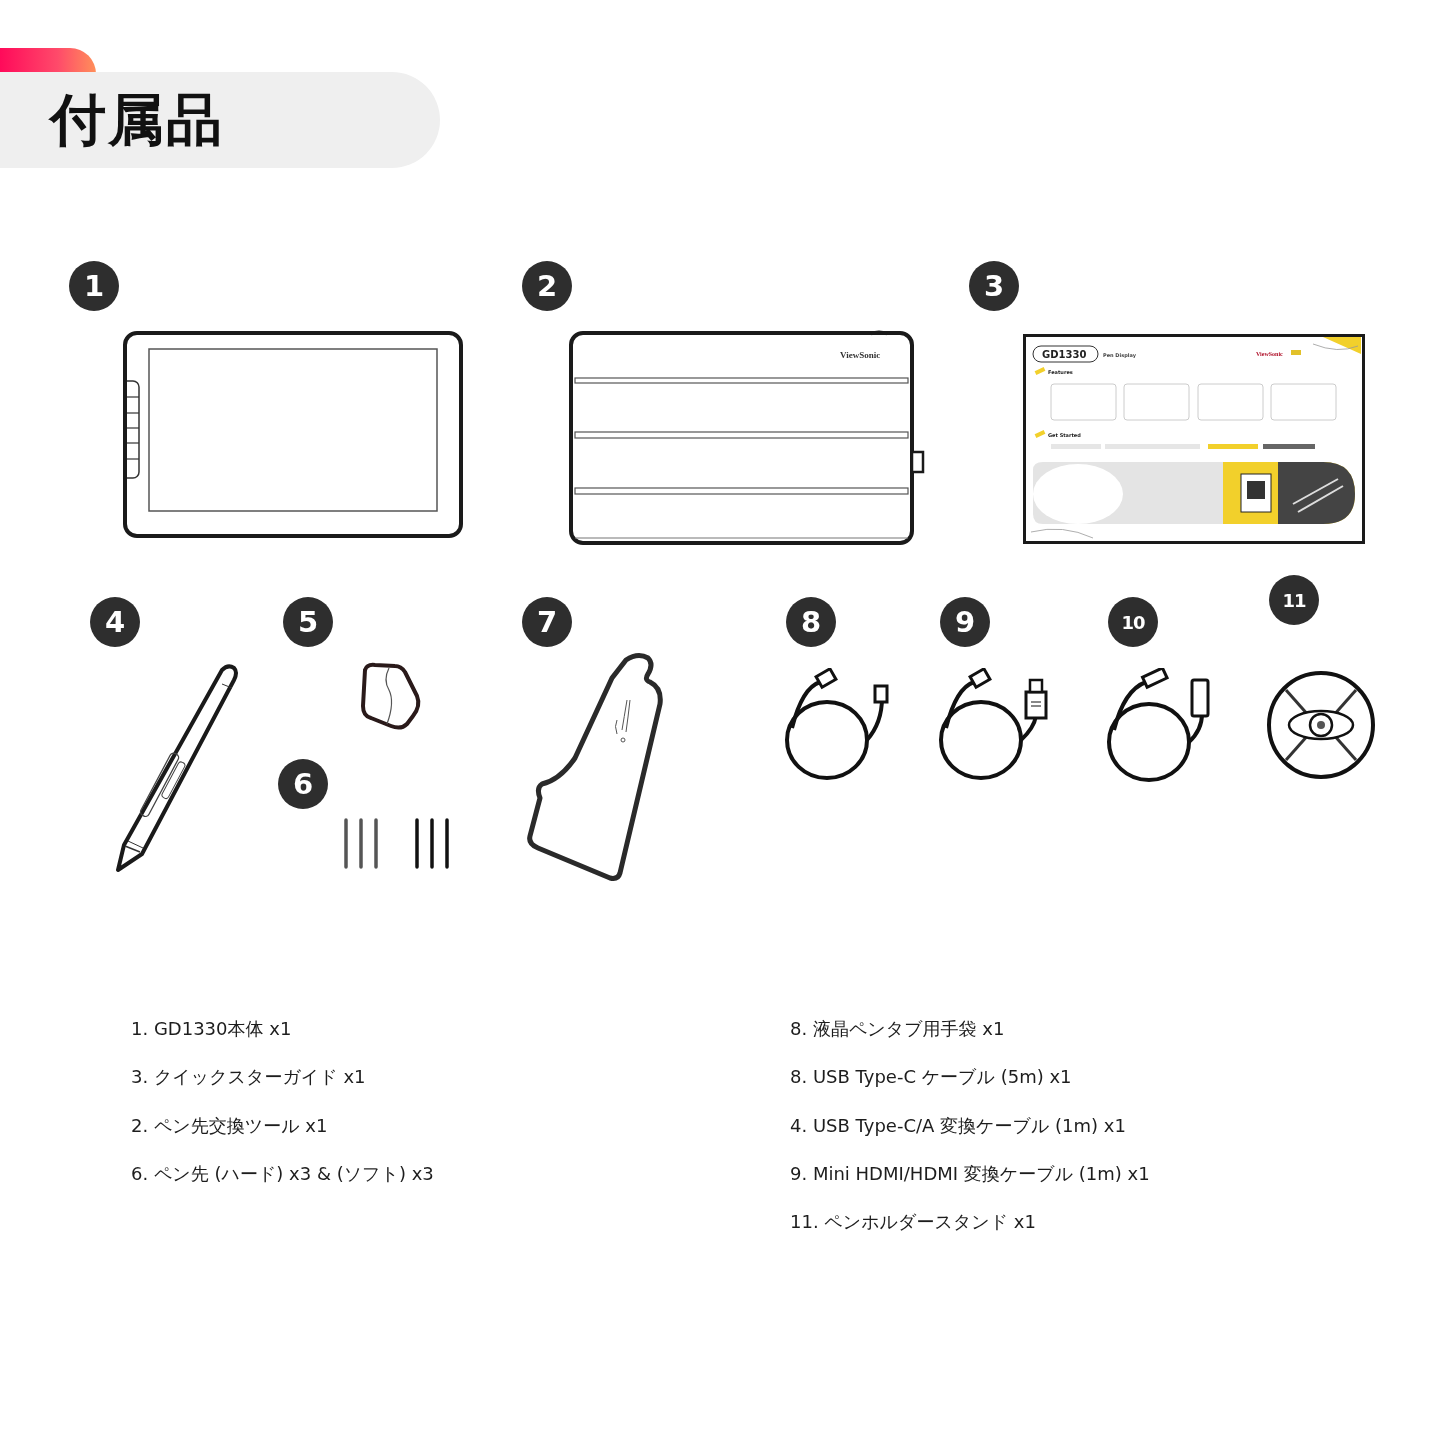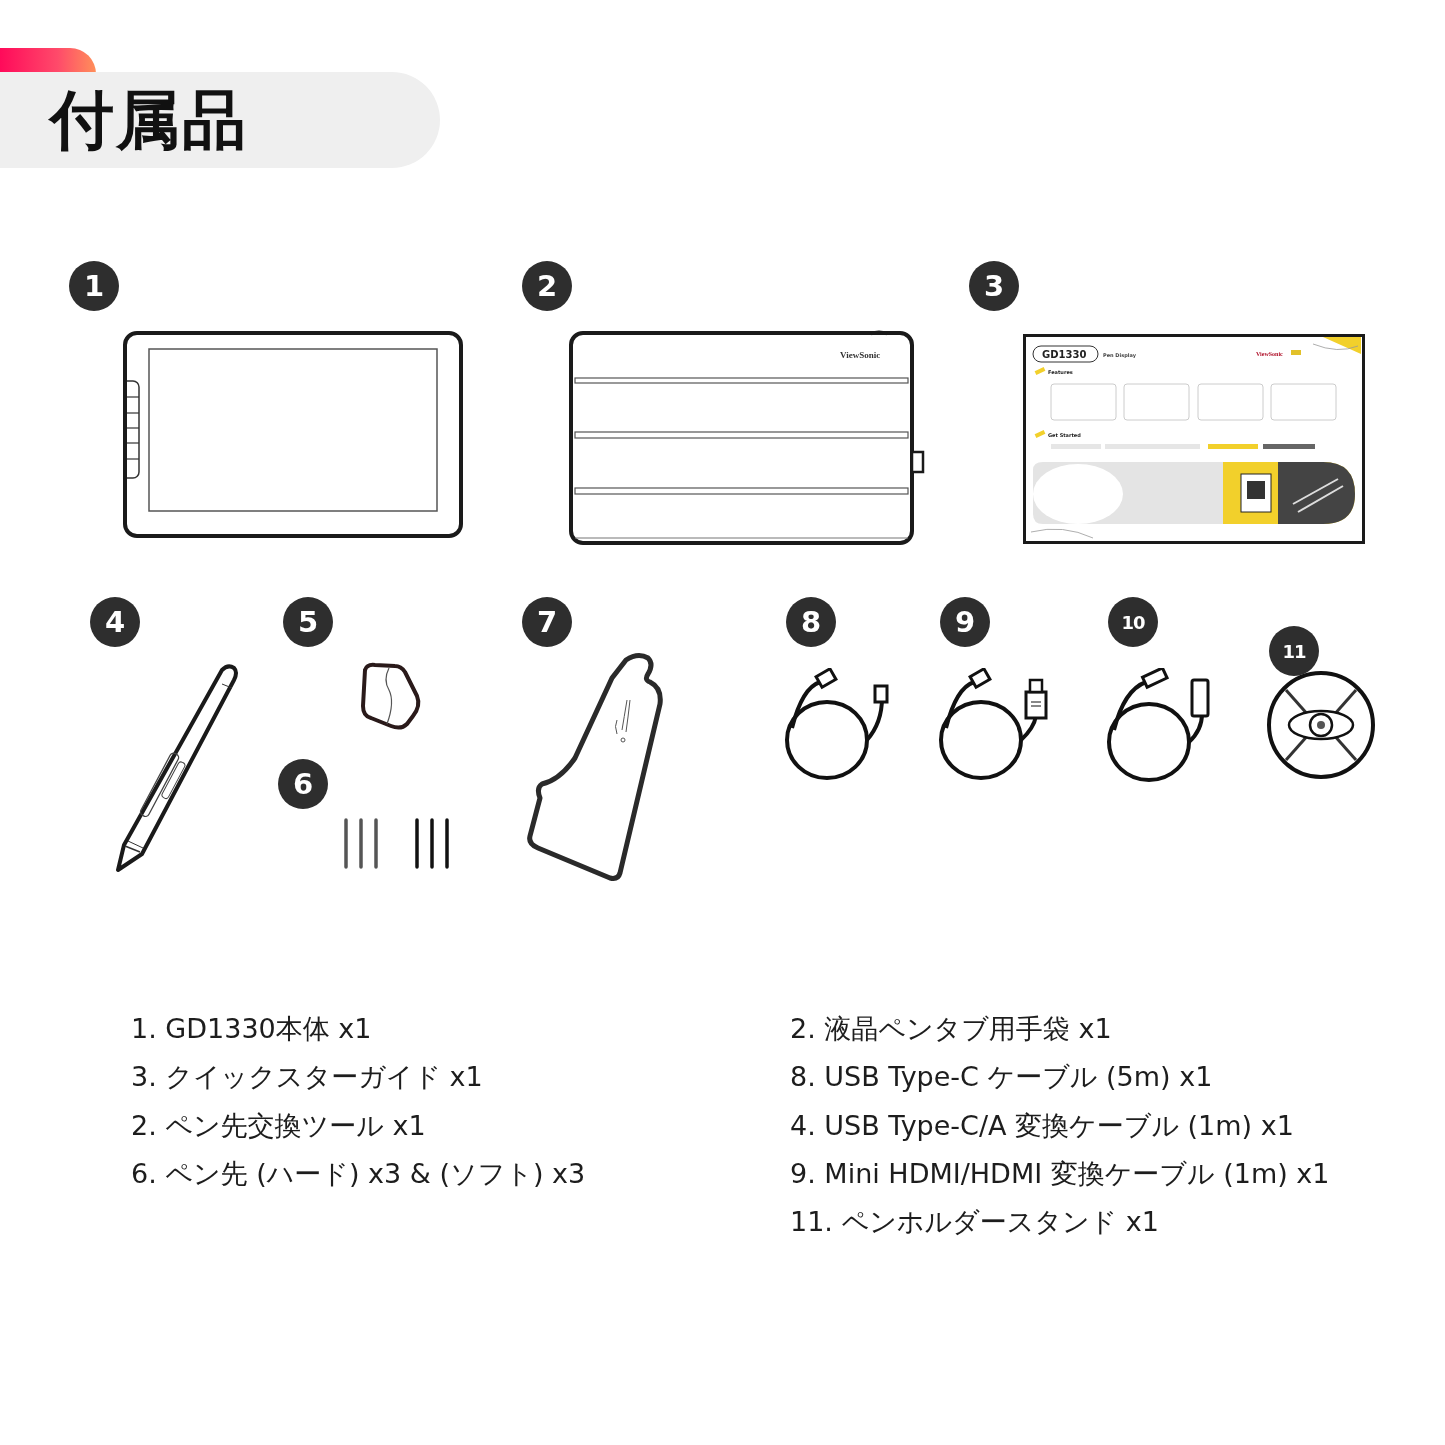--- a/index.html
+++ b/index.html
@@ -3,32 +3,32 @@
 <meta charset="utf-8">
 <style>
   html, body { margin:0; padding:0; background:#ffffff; }
   body { width:1445px; height:1445px; position:relative; overflow:hidden;
          font-family:"DejaVu Sans", "Liberation Sans", sans-serif; color:#1a1a1a; }
 
   .accent-bar { position:absolute; left:0; top:48px; width:96px; height:30px;
     border-top-right-radius:26px; background:linear-gradient(90deg,#ff0a5a 0%,#ff4a6a 60%,#ff8f5a 100%); }
   .title-pill { position:absolute; left:0; top:72px; width:440px; height:96px;
     background:#efefef; border-top-right-radius:48px; border-bottom-right-radius:48px; }
-  .title-text { position:absolute; left:50px; top:80px; font-size:64px; font-weight:bold;
+  .title-text { position:absolute; left:50px; top:80px; font-size:56px; font-weight:bold;
     letter-spacing:2px; color:#111; line-height:80px; }
 
   .badge { position:absolute; width:50px; height:50px; border-radius:50%;
     background:#2e2e2e; color:#fff; font-weight:bold; font-size:29px;
     display:flex; align-items:center; justify-content:center;
     font-family:"DejaVu Sans", sans-serif; }
   .badge.two { font-size:18px; letter-spacing:-1px; }
 
   .illus { position:absolute; }
 
-  .list { position:absolute; font-size:27px; line-height:48.3px; color:#1d1d1d;
+  .list { position:absolute; font-size:18px; line-height:48.3px; color:#1d1d1d;
     font-family:"DejaVu Sans", "Liberation Sans", sans-serif; }
   .list div { white-space:nowrap; }
 </style>
 </head>
 <body>
 
 <div class="accent-bar"></div>
 <div class="title-pill"></div>
 <div class="title-text">付属品</div>
 
@@ -89,21 +89,21 @@
   <path d="M8 198 Q40 190 70 204" fill="none" stroke="#999" stroke-width="0.8"></path>
   <path d="M290 10 Q315 20 335 12" fill="none" stroke="#999" stroke-width="0.8"></path>
 </svg>
 
 <div class="badge" style="left:90px;top:597px">4</div>
 <div class="badge" style="left:283px;top:597px">5</div>
 <div class="badge" style="left:522px;top:597px">7</div>
 <div class="badge" style="left:786px;top:597px">8</div>
 <div class="badge" style="left:940px;top:597px">9</div>
 <div class="badge two" style="left:1108px;top:597px">10</div>
-<div class="badge two" style="left:1269px;top:626px">11</div>
+<div class="badge two" style="left:1269px;top:575px">11</div>
 <div class="badge" style="left:278px;top:759px">6</div>
 
 <svg class="illus" style="left:110px;top:660px" width="140" height="220" viewBox="0 0 140 220">
   <path d="M8 210 L14 185 L112 10 Q118 4 124 8 Q128 12 124 20 L32 194 Z" fill="#fff" stroke="#1a1a1a" stroke-width="4" stroke-linejoin="round"></path>
   <line x1="15" y1="186" x2="30" y2="192" stroke="#333" stroke-width="1.5"></line>
   <line x1="18" y1="181" x2="33" y2="188" stroke="#333" stroke-width="1"></line>
   <rect x="45" y="90" width="9" height="70" rx="4" fill="none" stroke="#444" stroke-width="1.3" transform="rotate(28 50 125)"></rect>
   <rect x="60" y="100" width="7" height="40" rx="3" fill="none" stroke="#444" stroke-width="1" transform="rotate(28 63 120)"></rect>
   <line x1="112" y1="24" x2="122" y2="28" stroke="#333" stroke-width="1"></line>
 </svg>
@@ -172,18 +172,18 @@
   <circle cx="57" cy="57" r="4" fill="#555"></circle>
 </svg>
 
 <div class="list" style="left:131px;top:1005px">
   <div>1. GD1330本体 x1</div>
   <div>3. クイックスターガイド x1</div>
   <div>2. ペン先交換ツール x1</div>
   <div>6. ペン先 (ハード) x3 &amp; (ソフト) x3</div>
 </div>
 <div class="list" style="left:790px;top:1005px">
-  <div>2. 液晶ペンタブ用手袋 x1</div>
+  <div>8. 液晶ペンタブ用手袋 x1</div>
   <div>8. USB Type-C ケーブル (5m) x1</div>
   <div>4. USB Type-C/A 変換ケーブル (1m) x1</div>
   <div>9. Mini HDMI/HDMI 変換ケーブル (1m) x1</div>
   <div>11. ペンホルダースタンド  x1</div>
 </div>
 
 </body></html>

